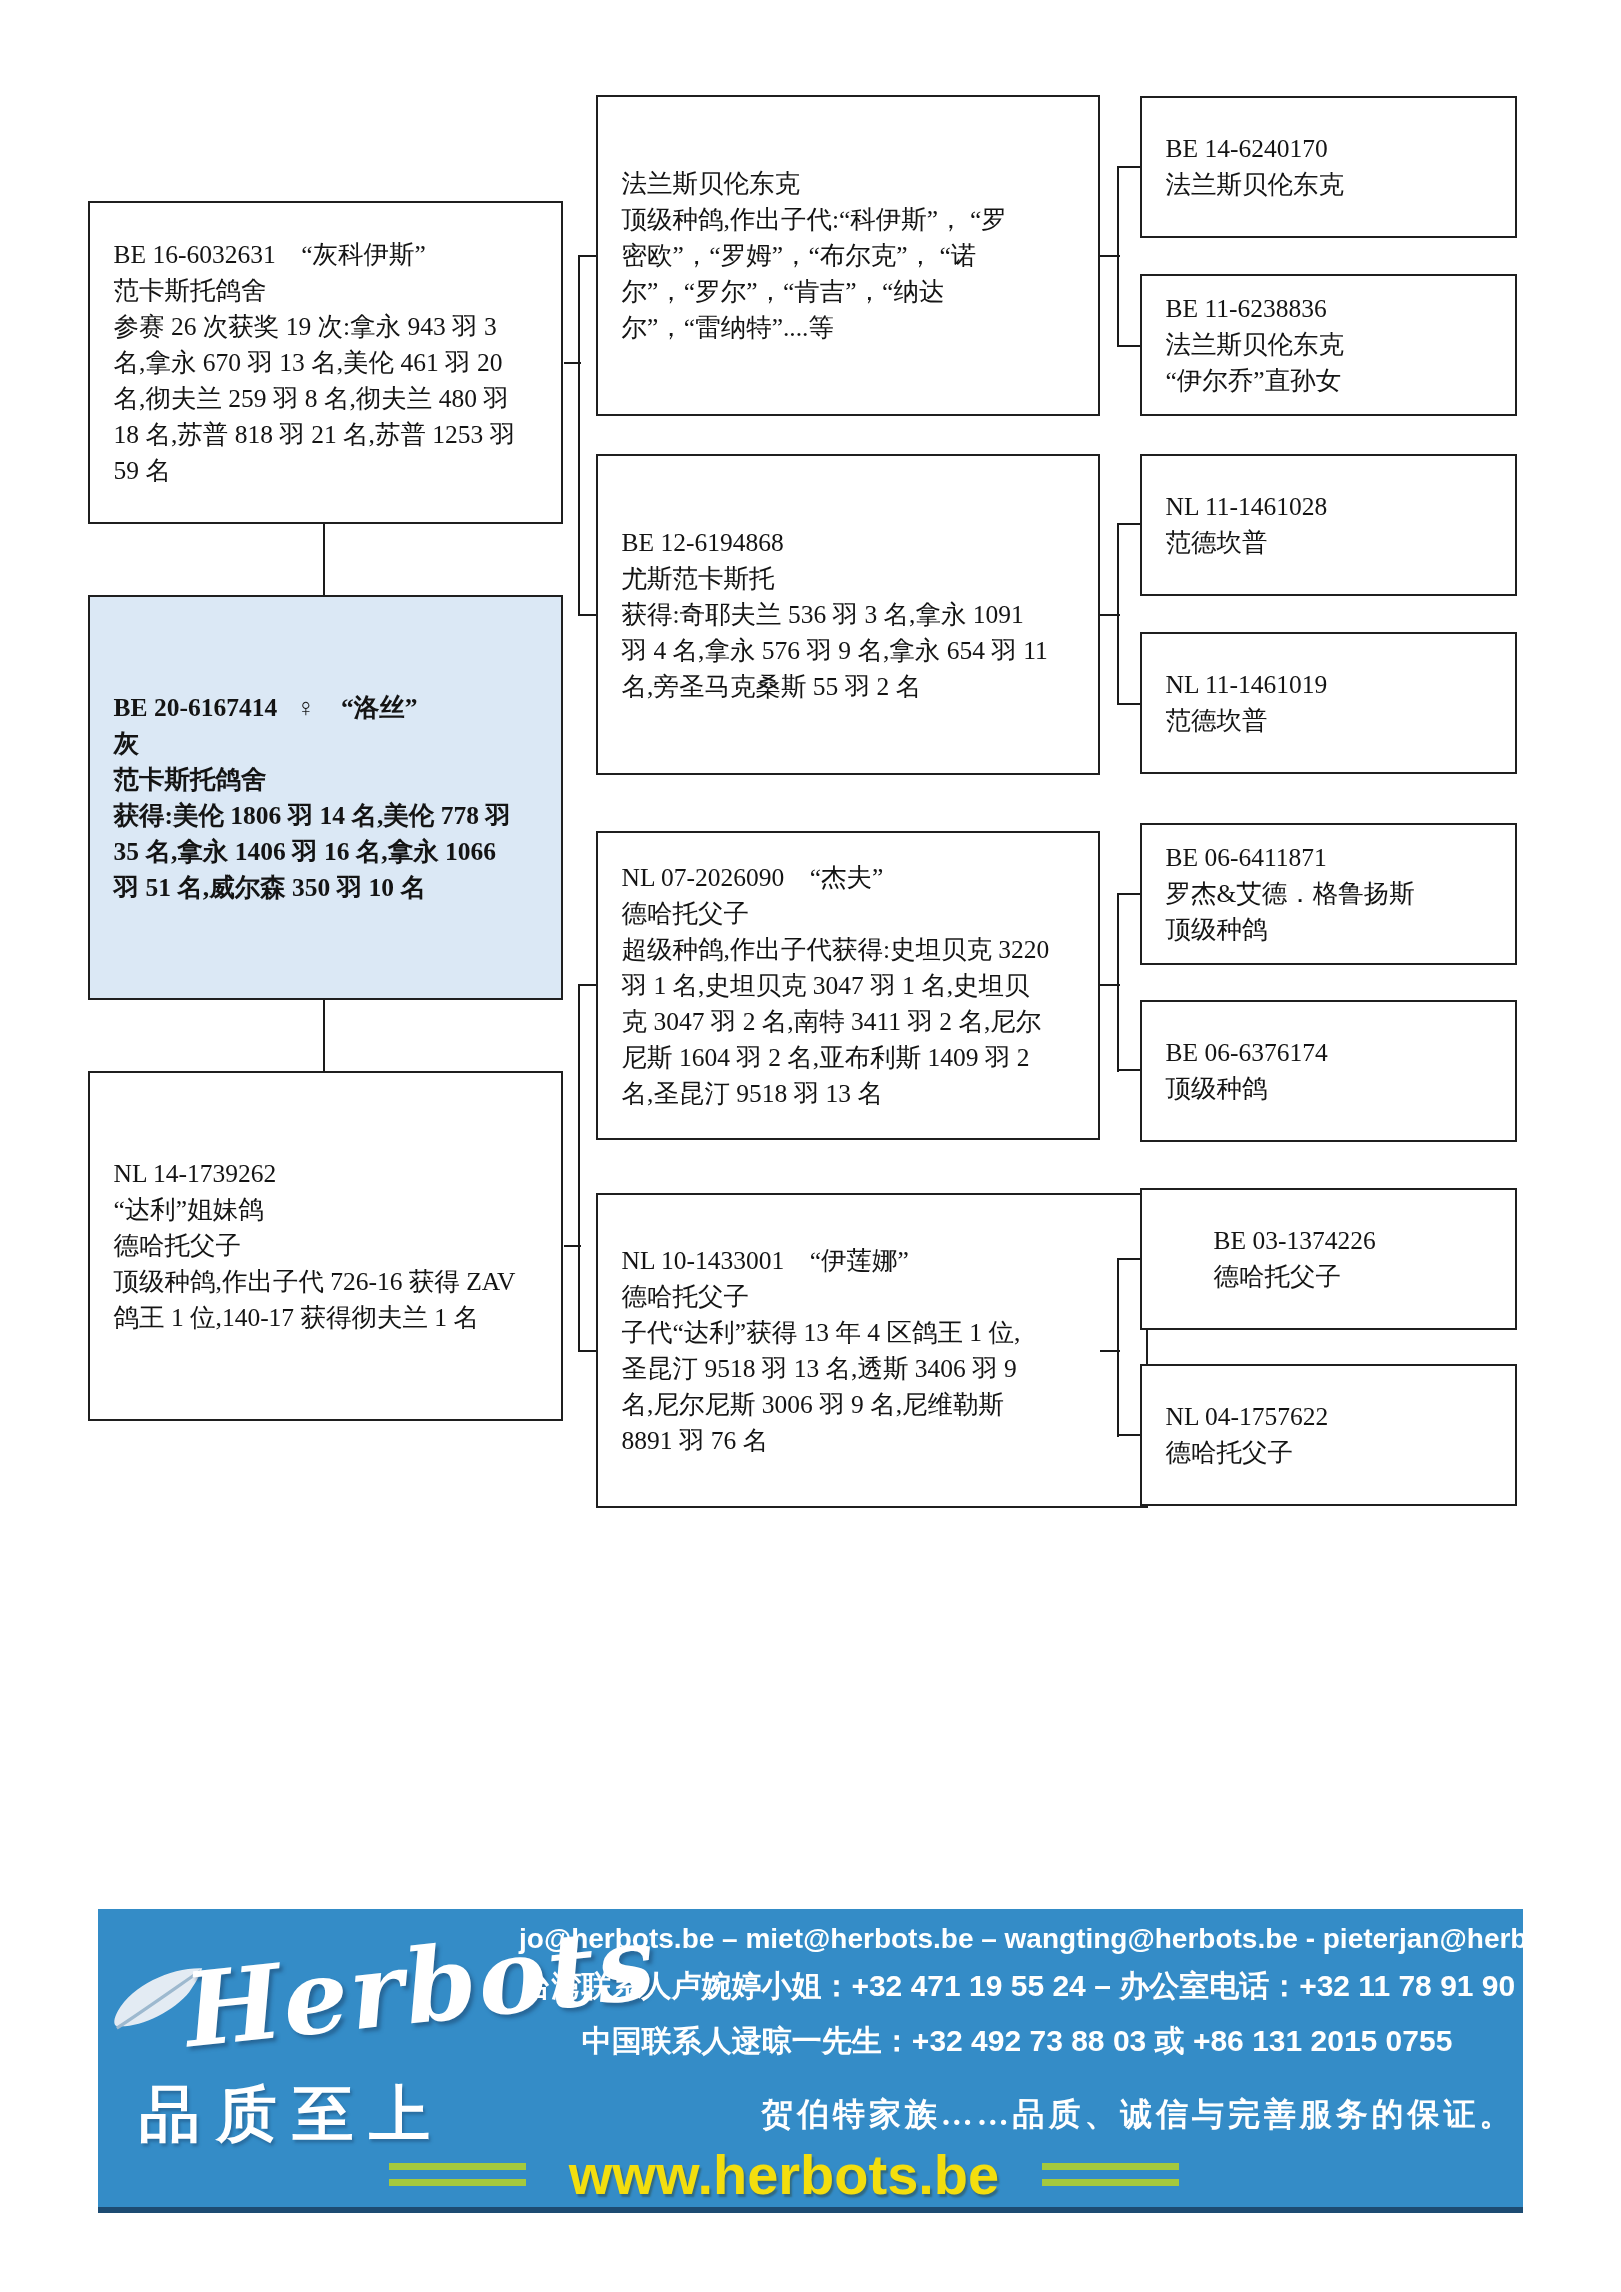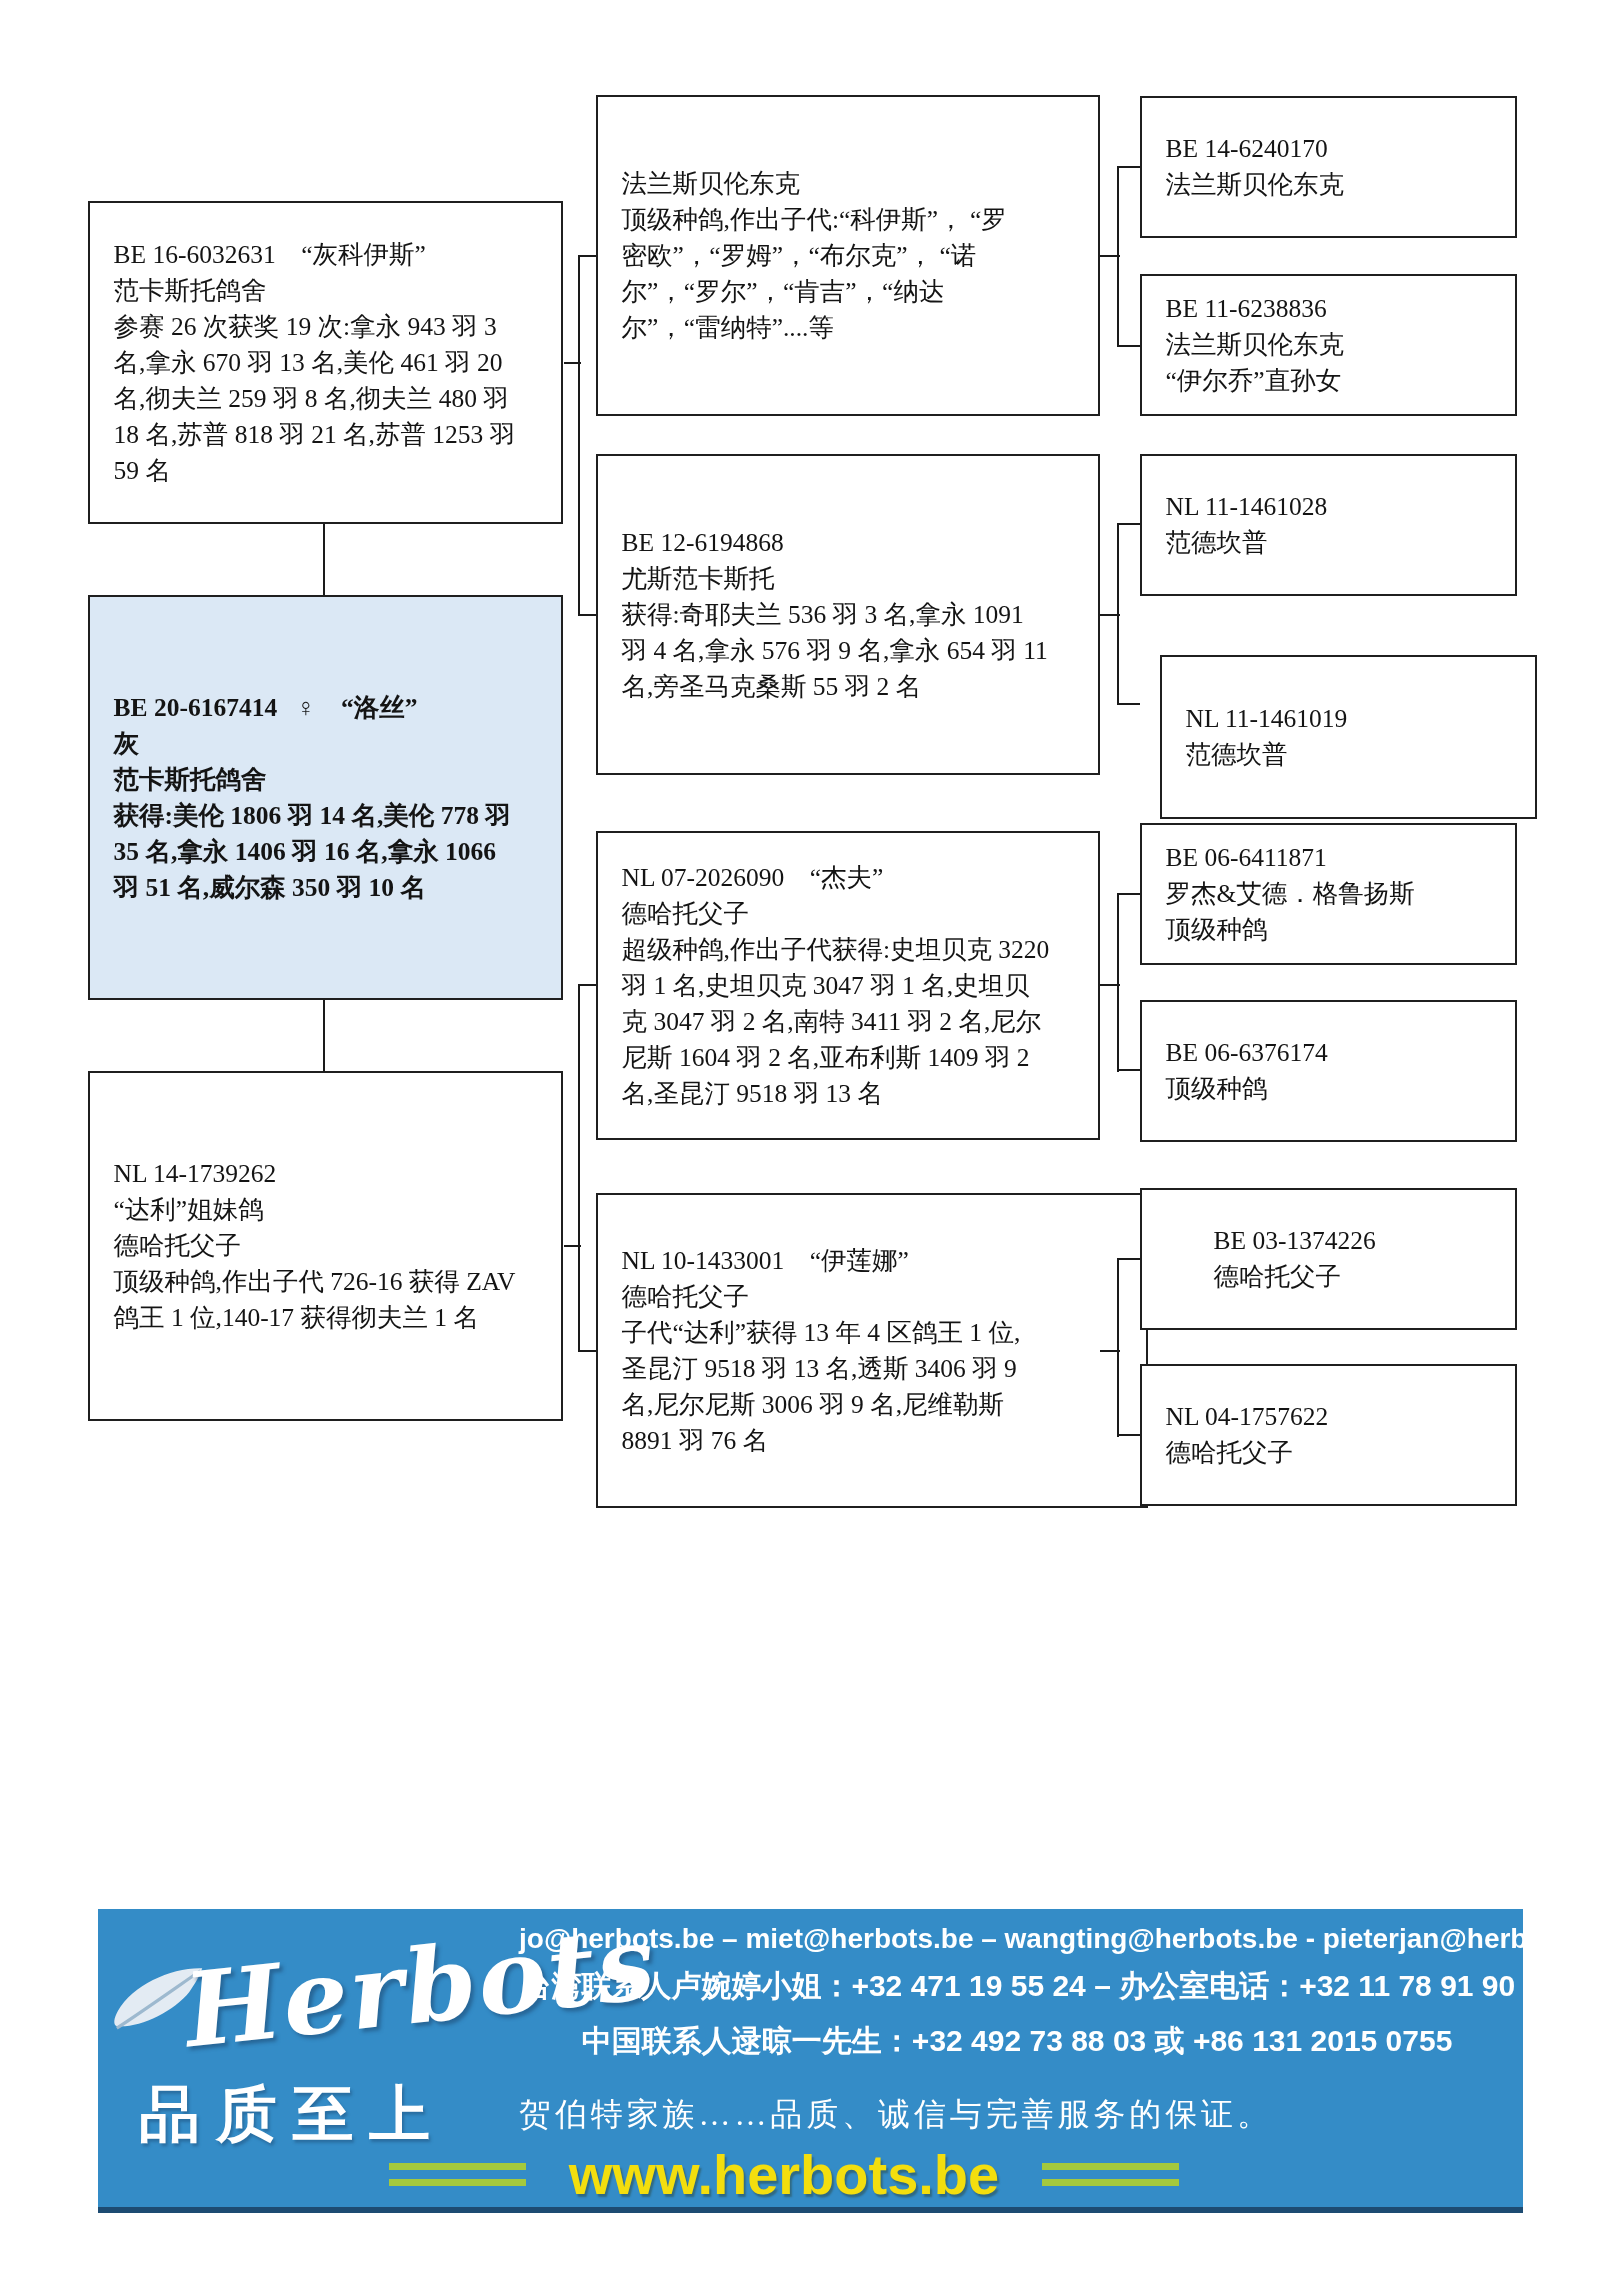--- a/index.html
+++ b/index.html
@@ -50,21 +50,21 @@
     font-family:"Liberation Serif","DejaVu Serif",serif;
   }
   .banner-right{
     position:absolute;left:421px;top:13.7px;right:7.8px;
     font-family:"Liberation Sans","DejaVu Sans",sans-serif;color:#ffffff;
   }
   .b-emails{font-size:28px;font-weight:bold;text-align:right;margin-bottom:11.8px;white-space:nowrap;}
   .b-tw{font-size:30px;font-weight:bold;text-align:right;margin-bottom:13.7px;white-space:nowrap;}
   .b-cn{font-size:30px;font-weight:bold;text-align:center;white-space:nowrap;}
   .b-slogan{
-    font-size:32px;font-weight:normal;text-align:left;margin-top:31px;letter-spacing:3.9px;
+    font-size:32px;font-weight:bold;text-align:right;margin-top:31px;letter-spacing:3.9px;
     font-family:"Liberation Serif","DejaVu Serif",serif;
   }
   .url-row{
     position:absolute;left:235px;top:233px;width:902px;
     display:flex;align-items:center;justify-content:center;gap:43px;
   }
   .dbl-line{display:flex;flex-direction:column;gap:9.8px;}
   .dbl-line i{display:block;width:137px;height:6.9px;background:var(--line-green);}
   .url-text{
     font-family:"Liberation Sans","DejaVu Sans",sans-serif;
@@ -160,21 +160,21 @@
         <div class="tl">法兰斯贝伦东克</div>
         <div class="tl">“伊尔乔”直孙女</div>
       </div>
   </div>
   <div class="pbox" style="left:1140px;top:454px;width:377px;height:142px;">
     <div class="btext">
         <div class="tl">NL 11-1461028</div>
         <div class="tl">范德坎普</div>
       </div>
   </div>
-  <div class="pbox" style="left:1140px;top:655px;width:377px;height:164px;margin-left:20px;">
+  <div class="pbox" style="left:1140px;top:632px;width:377px;height:142px;">
     <div class="btext">
         <div class="tl">NL 11-1461019</div>
         <div class="tl">范德坎普</div>
       </div>
   </div>
   <div class="pbox" style="left:1140px;top:823px;width:377px;height:142px;">
     <div class="btext">
         <div class="tl">BE 06-6411871</div>
         <div class="tl">罗杰&amp;艾德．格鲁扬斯</div>
         <div class="tl">顶级种鸽</div>

